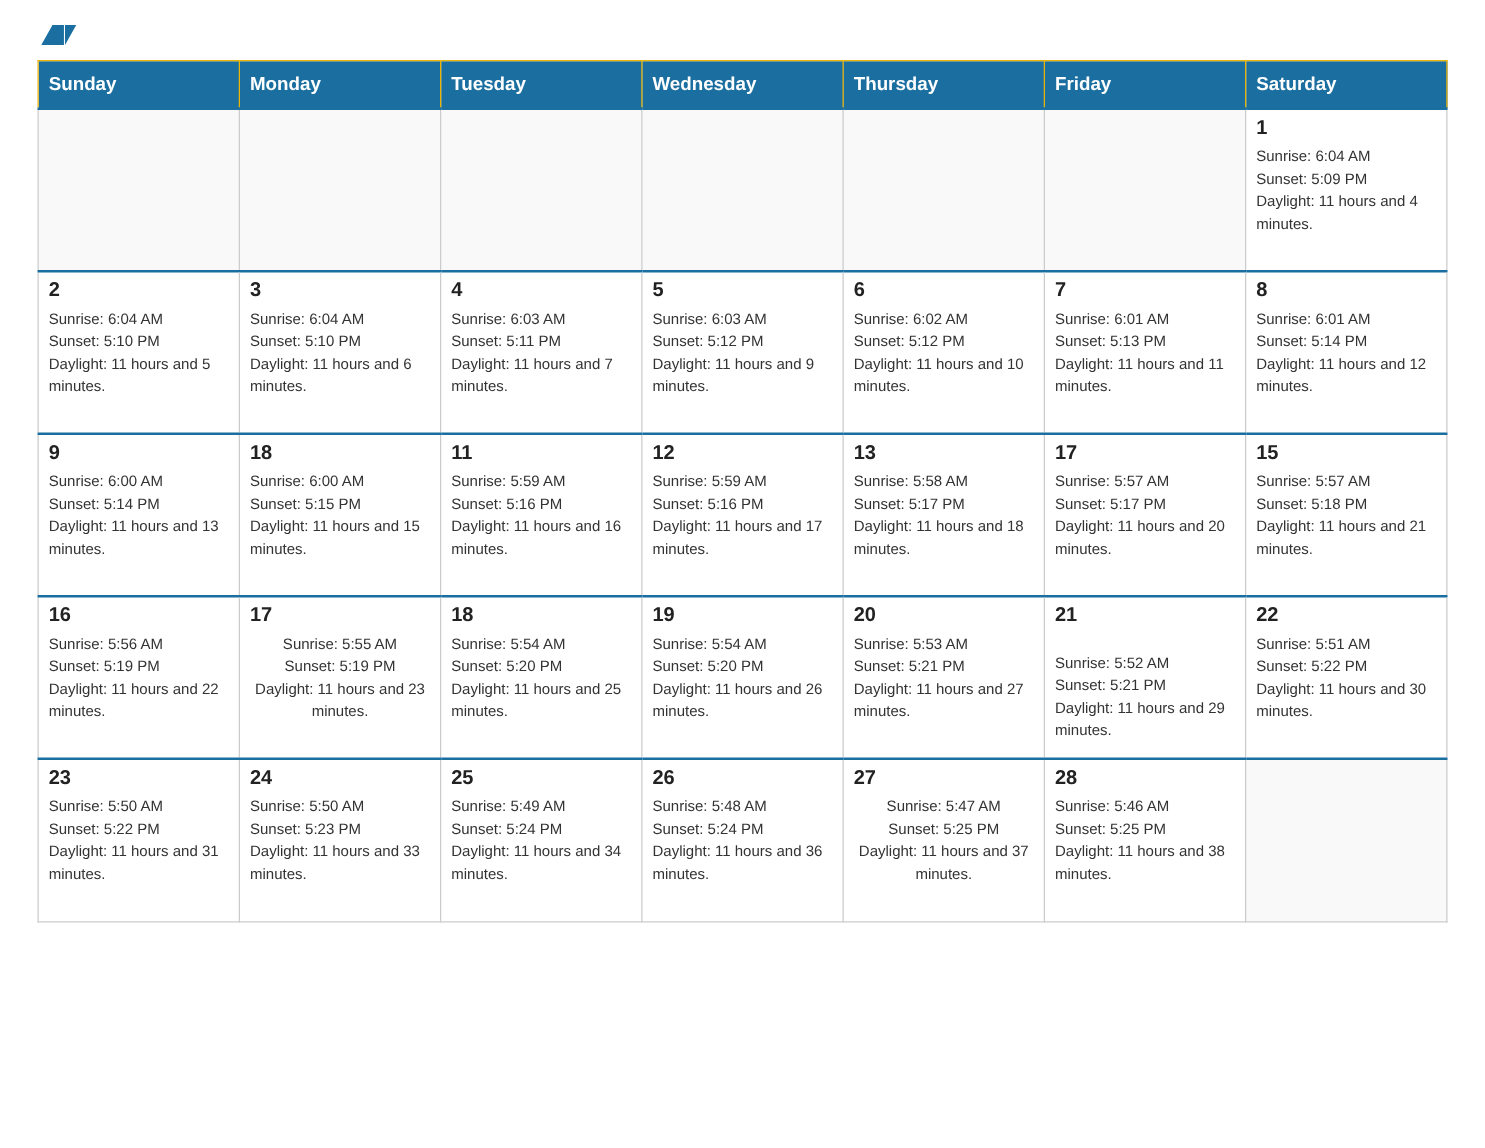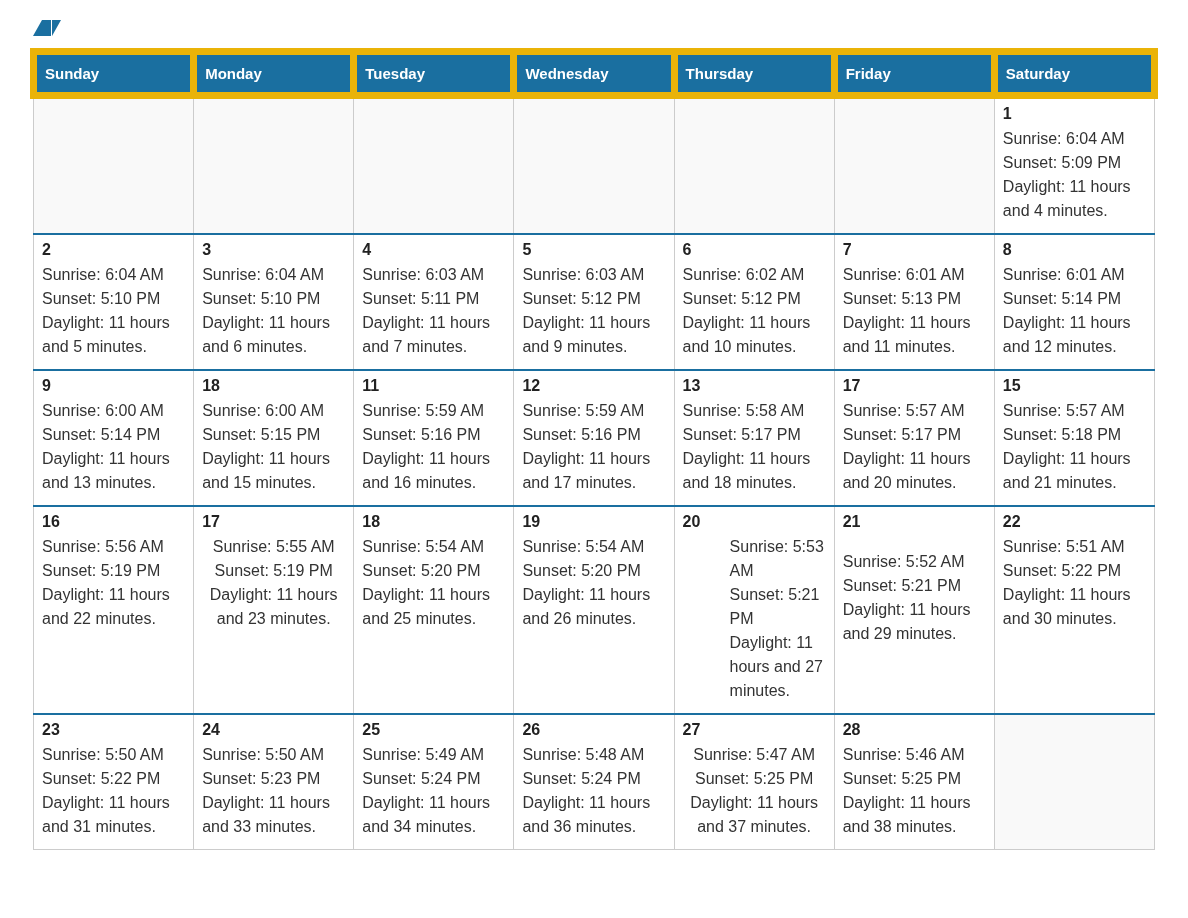--- a/index.html
+++ b/index.html
@@ -53,39 +53,39 @@
       border-collapse: collapse;
       table-layout: fixed;
     }
     .calendar th {
       background-color: #1a6fa0;
       color: #fff;
       font-size: 15px;
       font-weight: bold;
       padding: 10px 8px;
       text-align: left;
-      border: 7px solid #eab308;
+      border: 1px solid #eab308;
     }
     .calendar td {
       vertical-align: top;
       padding: 6px 8px 10px 8px;
       border: 1px solid #ccc;
       font-size: 12px;
       color: #333;
       min-height: 110px;
       height: 130px;
     }
     .day-number {
       font-size: 16px;
       font-weight: bold;
       color: #222;
       margin-bottom: 4px;
     }
     .day-info {
-      font-size: 16px;
+      font-size: 12px;
       color: #333;
       line-height: 1.5;
     }
     .empty-cell {
       background: #f9f9f9;
     }
     .week-row td {
       border-top: 2px solid #1a6fa0;
     }
     
@@ -266,21 +266,21 @@
 Daylight: 11 hours and 25 minutes.</div>
         </td>
         <td>
           <div class="day-number">19</div>
           <div class="day-info" style="white-space: pre-line;">Sunrise: 5:54 AM
 Sunset: 5:20 PM
 Daylight: 11 hours and 26 minutes.</div>
         </td>
         <td>
           <div class="day-number">20</div>
-          <div class="day-info" style="white-space: pre-line; margin-left: 47px;">Sunrise: 5:53 AM
+          <div class="day-info" style="white-space: pre-line;">Sunrise: 5:53 AM
 Sunset: 5:21 PM
 Daylight: 11 hours and 27 minutes.</div>
         </td>
         <td>
           <div class="day-number">21</div>
           <div class="day-info" style="white-space: pre-line; margin-top: 19px;">Sunrise: 5:52 AM
 Sunset: 5:21 PM
 Daylight: 11 hours and 29 minutes.</div>
         </td>
         <td>

